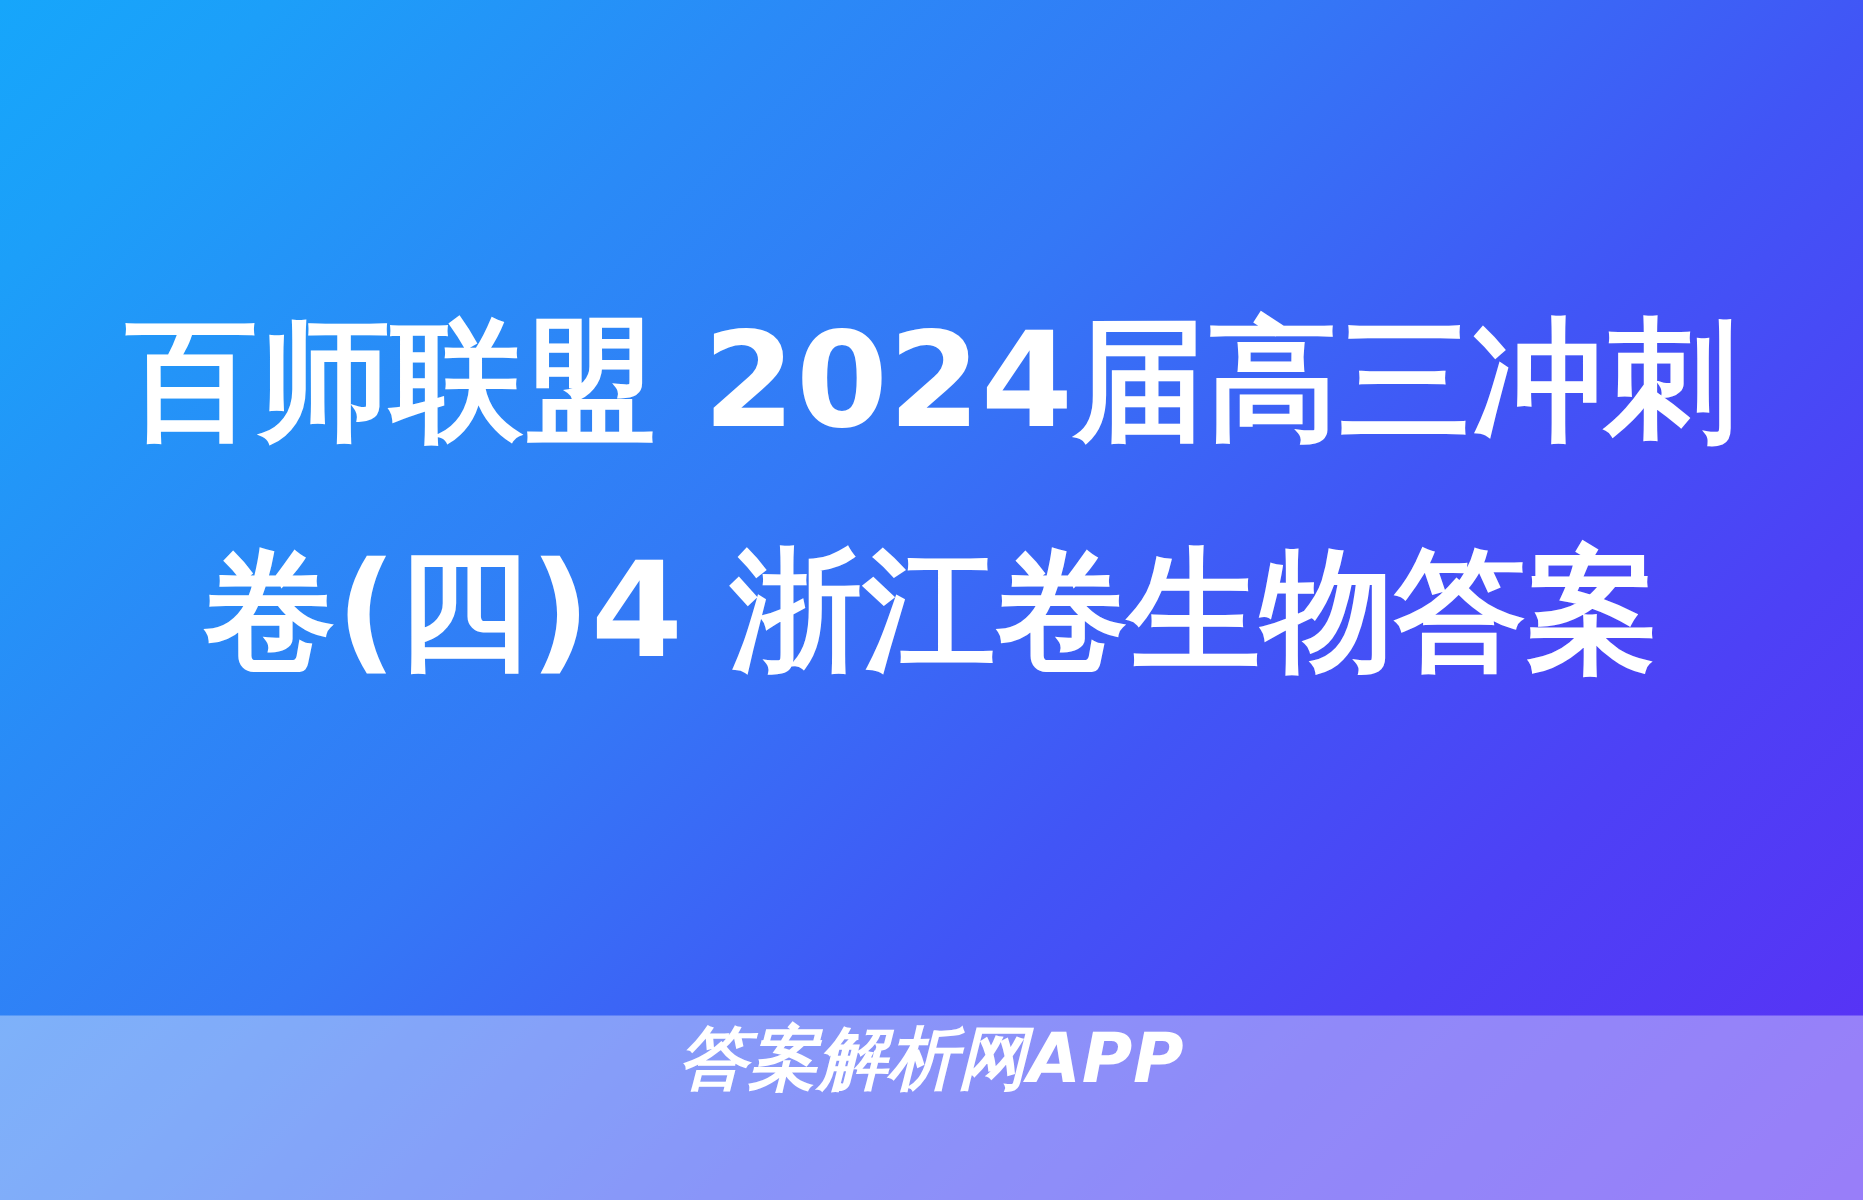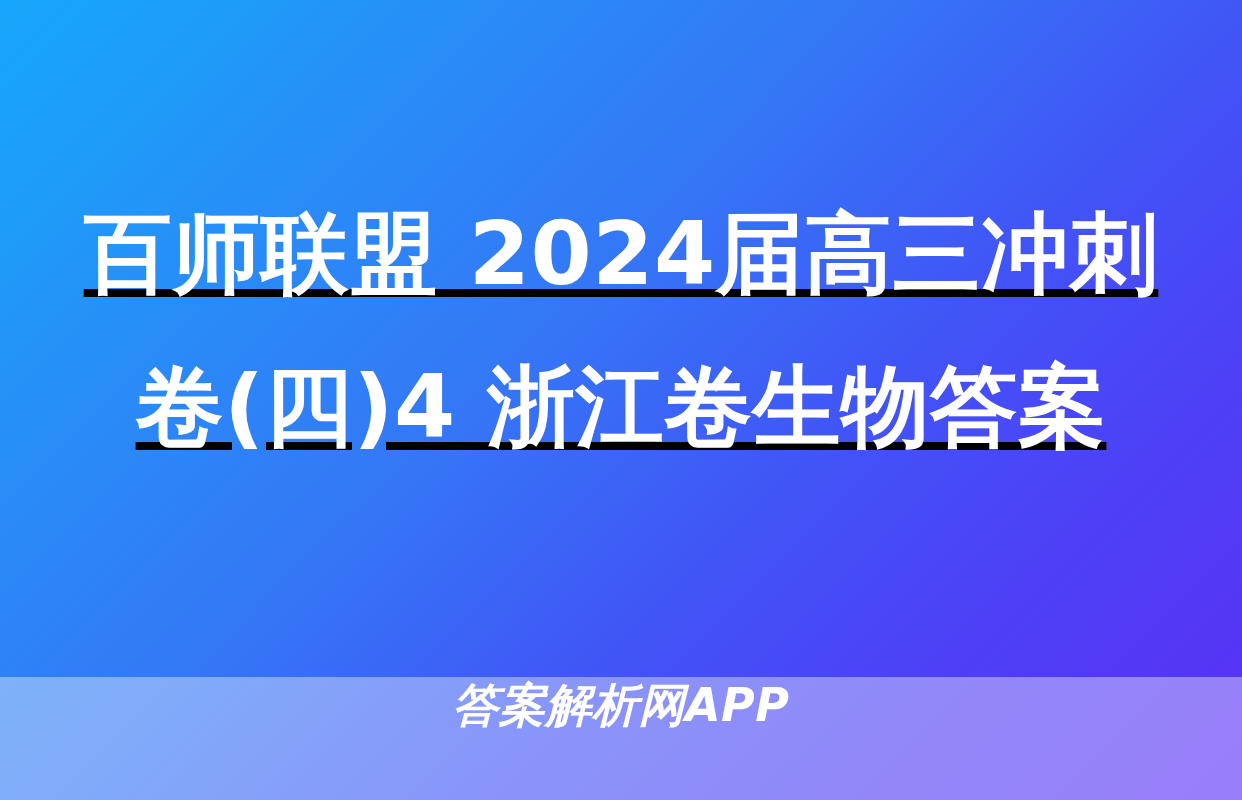--- a/index.html
+++ b/index.html
@@ -40,21 +40,20 @@
     left: 0;
     top: 0;
     width: 1242px;
     height: 677px;
     display: flex;
     flex-direction: column;
     align-items: center;
     justify-content: center;
     box-sizing: border-box;
     padding: 0 60px 18px 60px;
-    text-decoration: underline;
   }
 
   .title-text {
     width: 1090px;
     margin: 0;
     text-align: center;
     color: #ffffff;
     font-family: "DejaVu Sans", "Liberation Sans", sans-serif;
     font-size: 88px;
     line-height: 153px;

